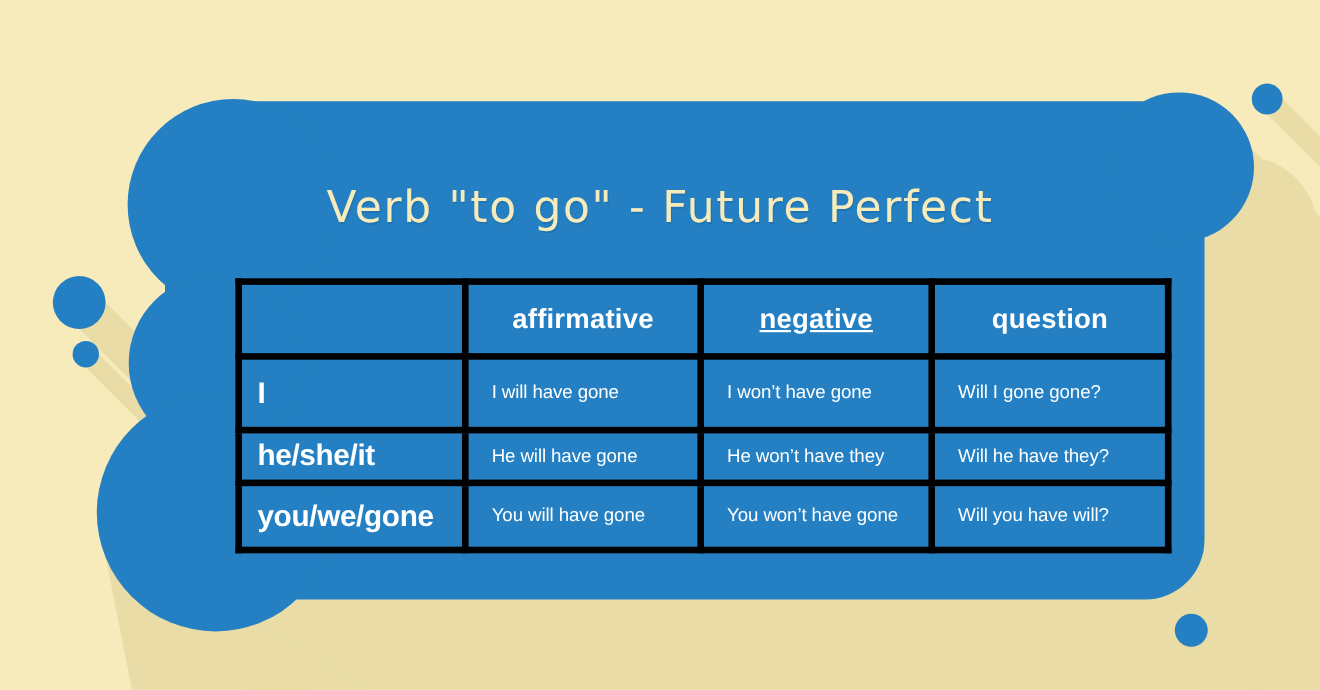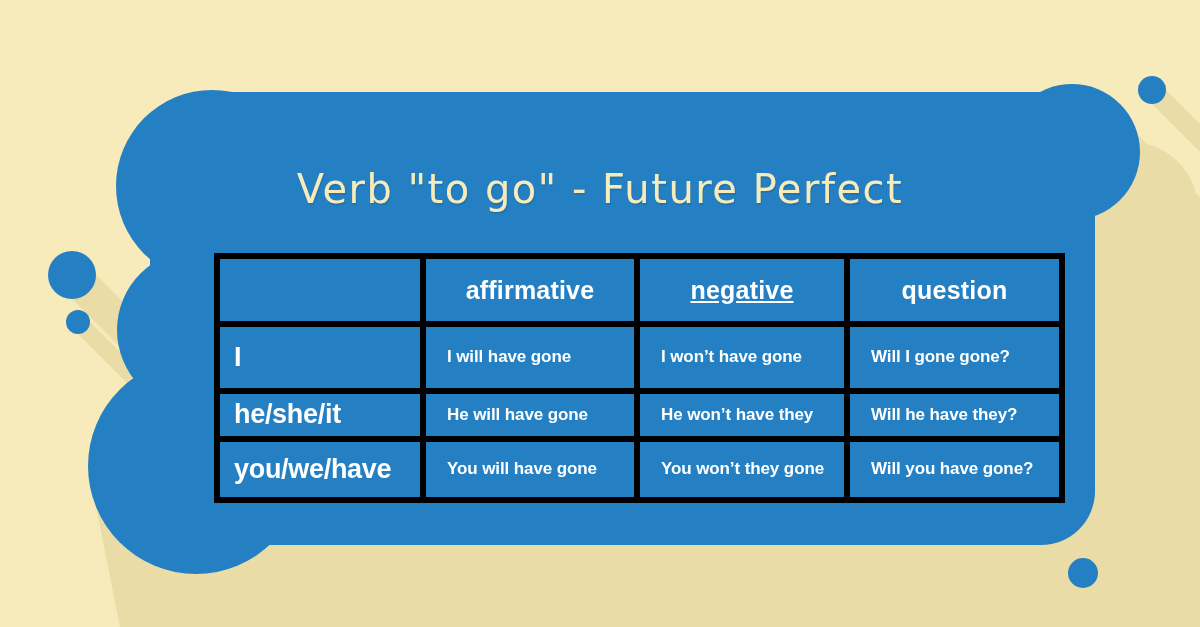--- a/index.html
+++ b/index.html
@@ -86,21 +86,21 @@
   .grammar-table tbody tr.r3 { height: 60px; }
 
   td.pronoun {
     font-size: 27px;
     font-weight: bold;
     letter-spacing: -0.3px;
     padding-left: 14px;
   }
   td.phrase {
     font-size: 17px;
-    font-weight: bold;
+    font-weight: normal;
     letter-spacing: -0.1px;
     padding-left: 21px;
   }
 </style>
 </head>
 <body>
 
 <div id="stage">
 
   <svg id="art" viewBox="0 0 1200 627" xmlns="http://www.w3.org/2000/svg">
@@ -172,21 +172,21 @@
         <td class="phrase">I won’t have gone</td>
         <td class="phrase">Will I gone gone?</td>
       </tr>
       <tr class="r2">
         <td class="pronoun">he/she/it</td>
         <td class="phrase">He will have gone</td>
         <td class="phrase">He won’t have they</td>
         <td class="phrase">Will he have they?</td>
       </tr>
       <tr class="r3">
-        <td class="pronoun">you/we/have</td>
+        <td class="pronoun">you/we/gone</td>
         <td class="phrase">You will have gone</td>
-        <td class="phrase">You won’t they gone</td>
-        <td class="phrase">Will you have gone?</td>
+        <td class="phrase">You won’t have gone</td>
+        <td class="phrase">Will you have will?</td>
       </tr>
     </tbody>
   </table>
 
 </div>
 
 </body></html>

